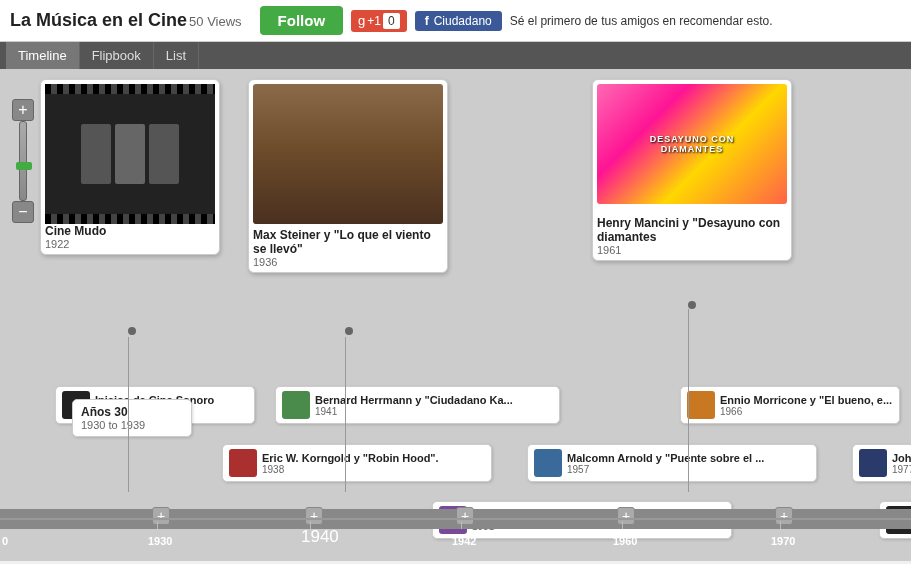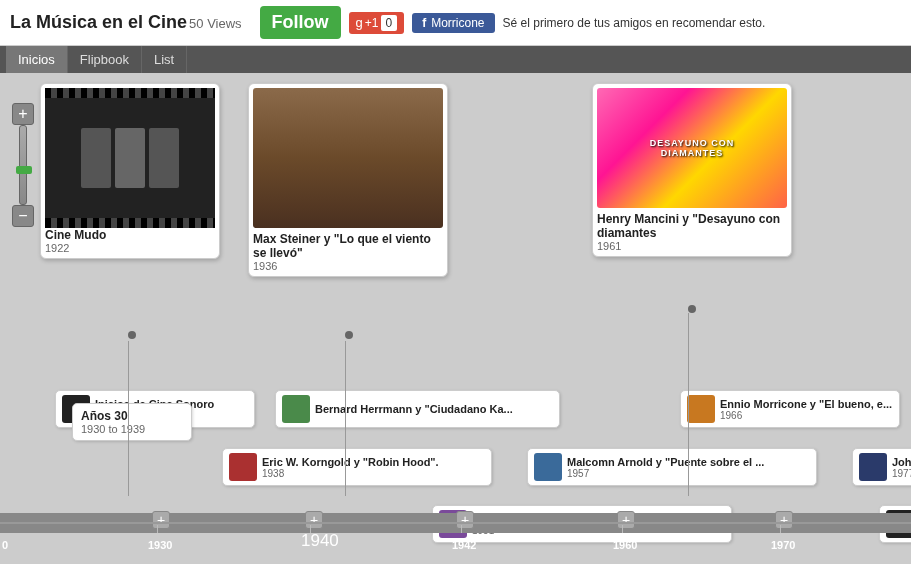--- a/index.html
+++ b/index.html
@@ -27,22 +27,22 @@
     }
     #views-count {
       font-size: 13px;
       color: #666;
     }
     .follow-btn {
       background: #4a4;
       color: #fff;
       border: none;
       border-radius: 4px;
-      padding: 6px 12px;
-      font-size: 18px;
+      padding: 6px 18px;
+      font-size: 15px;
       font-weight: bold;
       cursor: pointer;
     }
     .gplus-btn {
       display: flex;
       align-items: center;
       gap: 2px;
       background: #dd4b39;
       color: #fff;
       border-radius: 3px;
@@ -289,27 +289,27 @@
     <span id="views-count">50 Views</span>
   </div>
   <button class="follow-btn">Follow</button>
   <div class="gplus-btn">
     <span style="font-size:13px;">g</span>
     <span>+1</span>
     <span class="gplus-count">0</span>
   </div>
   <button class="recomendar-btn">
     <span style="font-weight:bold;">f</span>
-    <span>Morricone</span>
+    <span>Ciudadano</span>
   </button>
   <span class="fb-text">Sé el primero de tus amigos en recomendar esto.</span>
 </div>
 
 <div id="nav">
-  <div class="nav-tab active">Inicios</div>
+  <div class="nav-tab active">Timeline</div>
   <div class="nav-tab">Flipbook</div>
   <div class="nav-tab">List</div>
 </div>
 
 <div id="timeline-area">
 
   <div id="zoom-controls">
     <div class="zoom-btn">+</div>
     <div id="zoom-slider">
       <div id="zoom-handle"></div>
@@ -332,21 +332,21 @@
   </div>
 
   <div id="card-max" class="card">
     <div class="wind-scene" style="width:190px; height:140px; border-radius:3px; margin-bottom:4px;">
     </div>
     <div class="card-title">Max Steiner y "Lo que el viento se llevó"</div>
     <div class="card-year">1936</div>
   </div>
 
   <div id="card-henry" class="card">
-    <div class="audrey-poster" style="width:190px; height:120px; border-radius:3px; margin-bottom:4px;">
+    <div class="audrey-poster" style="width:190px; height:120px; border-radius:3px; margin-bottom:12px;">
       <div style="text-shadow:1px 1px 2px #000;">
         <div style="font-size:9px; letter-spacing:1px;">DESAYUNO CON</div>
         <div style="font-size:9px; letter-spacing:1px;">DIAMANTES</div>
       </div>
     </div>
     <div class="card-title">Henry Mancini y "Desayuno con diamantes</div>
     <div class="card-year">1961</div>
   </div>
 
   <div class="dot" style="left:128px; top:258px;"></div>
@@ -358,20 +358,21 @@
     <div class="small-text">
       <div class="card-title">Inicios de Cine Sonoro</div>
       <div class="card-year">1927</div>
     </div>
   </div>
 
   <div class="small-card" style="left:275px; top:317px; width:285px;">
     <div class="small-thumb thumb-green"></div>
     <div class="small-text">
       <div class="card-title">Bernard Herrmann y "Ciudadano Ka...</div>
+      <div class="card-year">1941</div>
     </div>
   </div>
 
   <div class="small-card" style="left:680px; top:317px; width:220px;">
     <div class="small-thumb thumb-orange"></div>
     <div class="small-text">
       <div class="card-title">Ennio Morricone y "El bueno, e...</div>
       <div class="card-year">1966</div>
     </div>
   </div>

